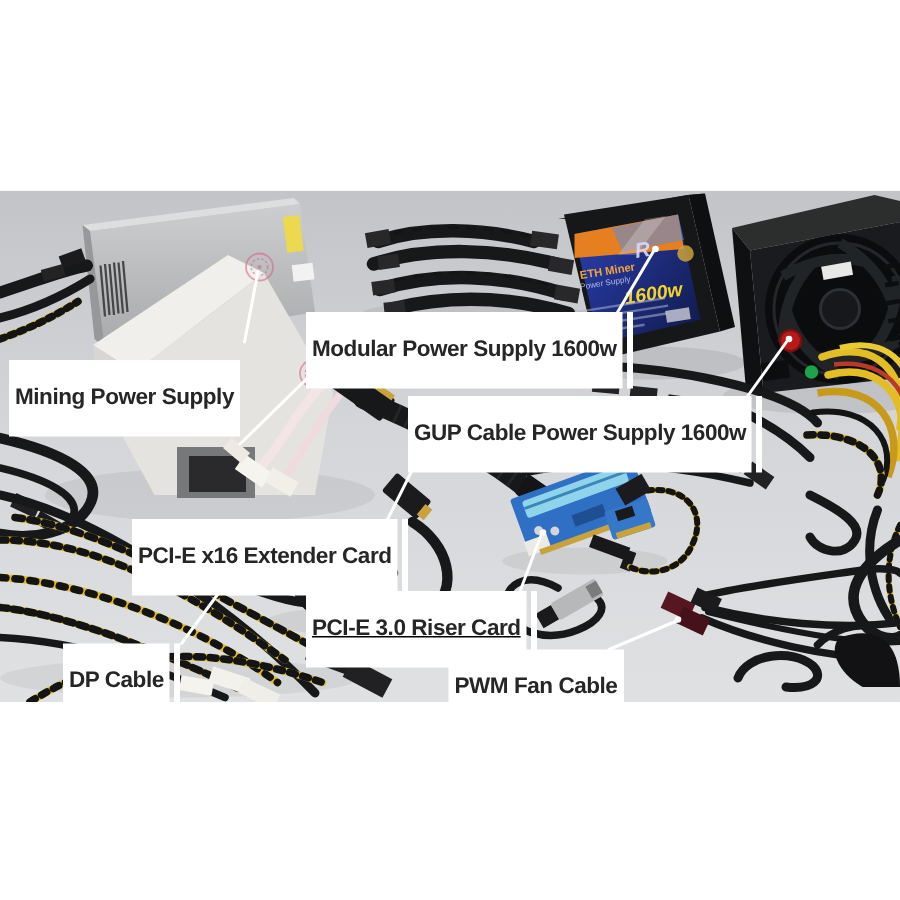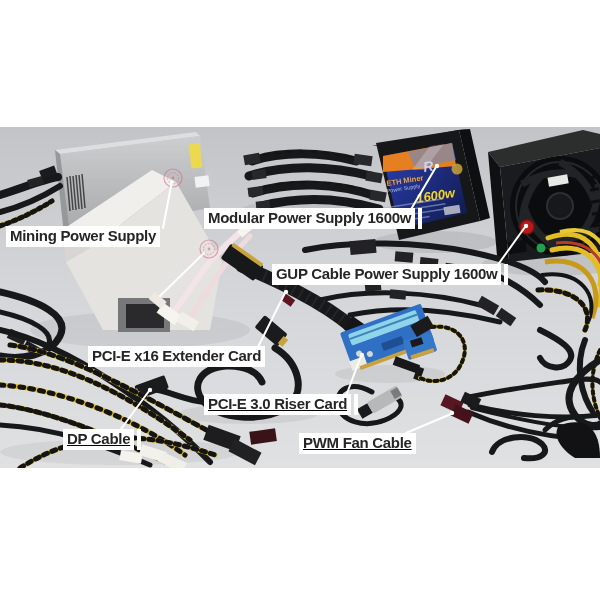--- a/index.html
+++ b/index.html
@@ -5,30 +5,30 @@
   html,body{margin:0;padding:0;background:#fff;}
   .canvas{position:relative;width:600px;height:600px;background:#fff;overflow:hidden;
           font-family:"Liberation Sans",sans-serif;}
   .photo{position:absolute;left:0;top:127px;width:600px;height:341px;overflow:hidden;}
   .photo svg{position:absolute;left:0;top:0;}
   .lbl{position:absolute;z-index:3;display:flex;}
   .two{flex-direction:column;align-items:flex-end;}
   .row{flex-direction:row;align-items:stretch;gap:3px;}
   .box{background:var(--label-bg,#fff);color:var(--label-text,#262626);
        font:700 15px/1.25 "Liberation Sans",sans-serif;letter-spacing:-0.3px;
-       padding:1px 4px;white-space:nowrap;}
+       padding:16px 4px;white-space:nowrap;}
   .tick{width:4px;background:var(--label-bg,#fff);}
-  #lb-mining{right:440px;top:226px;justify-content:space-between;}
+  #lb-mining{right:440px;top:240px;justify-content:space-between;}
   #lb-modular{left:204px;top:208px;}
   #lb-gup{left:272px;top:264px;}
   #lb-signal{right:443px;top:292px;}
-  #lb-extender{left:88px;top:346px;flex-direction:column;}
+  #lb-extender{left:88px;top:346px;}
   #lb-riser{left:204px;top:394px;text-decoration:underline;}
-  #lb-dp{left:63px;top:429px;text-decoration:underline;}
-  #lb-pwm{left:299px;top:433px;text-decoration:underline;}
+  #lb-dp{left:42px;top:429px;}
+  #lb-pwm{left:299px;top:433px;}
   .leader{stroke:var(--leader-line,#fff);fill:none;stroke-width:2;stroke-linecap:round;}
   .ldot{fill:var(--leader-line,#fff);}
   .stamp{stroke:#d4607e;fill:none;}
   .cy{stroke:var(--cable-yellow,#e2bd25);fill:none;stroke-linecap:round;}
   .ck{stroke:#17181a;fill:none;stroke-linecap:round;}
   .cd{stroke:#141414;fill:none;stroke-linecap:round;}
 </style>
 </head>
 <body>
 

